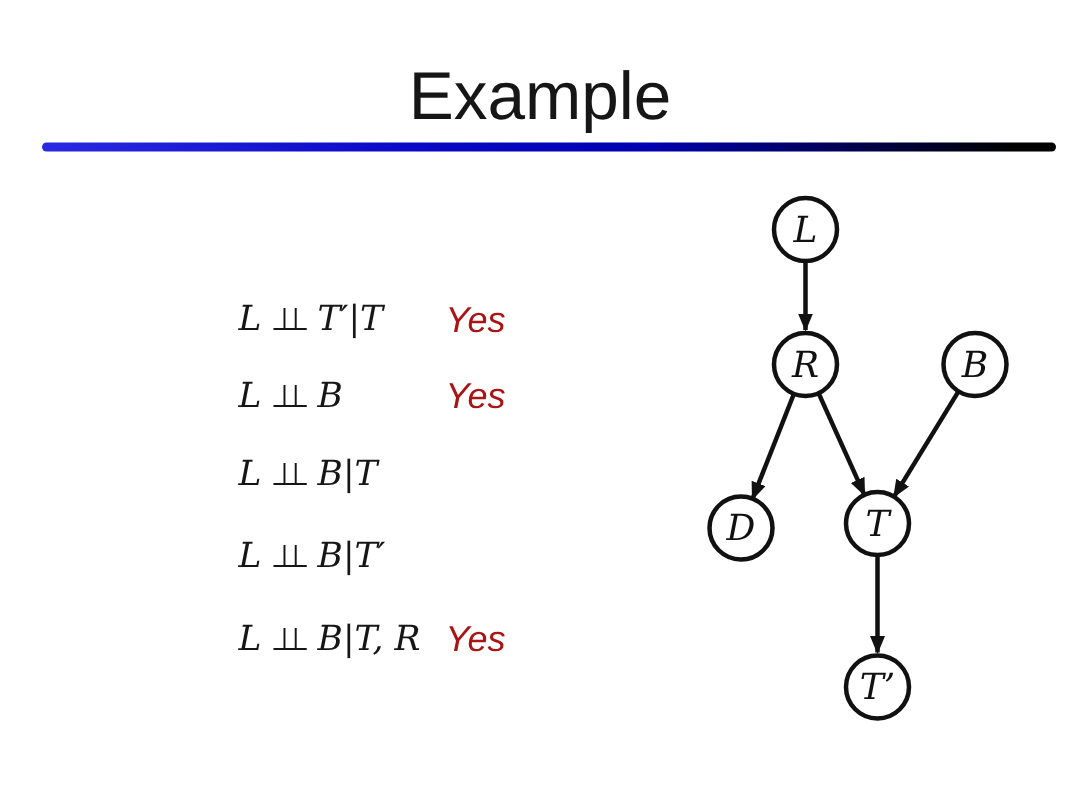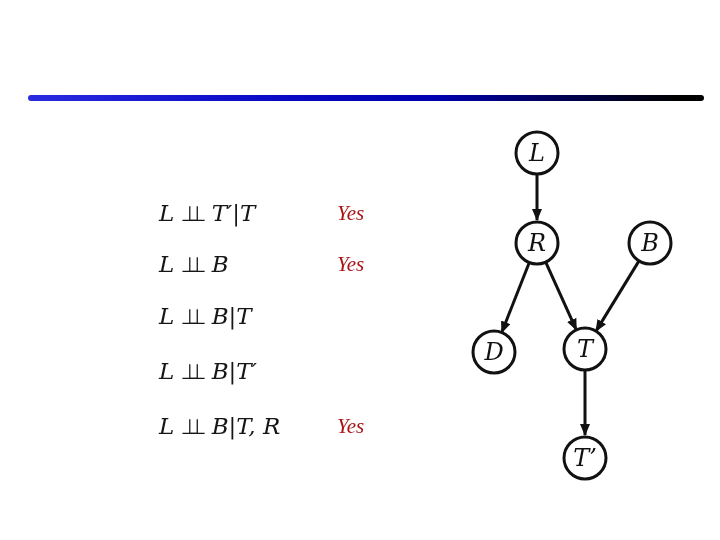--- a/index.html
+++ b/index.html
@@ -60,25 +60,24 @@
     font-family: "DejaVu Sans", sans-serif;
     font-size: 21px;
     margin: 0 0.26em 0 0.30em;
     color: var(--ink, #161616);
   }
   .indep .p2 { margin-left: -0.52em; }
   .answer {
     position: absolute;
     left: 297px;
     white-space: nowrap;
-    font-family: Liberation Serif, serif;
+    font-family: Liberation Sans, sans-serif;
     font-style: italic;
-    font-size: 21px;
+    font-size: 24px;
     color: var(--answer-red, #aa1414);
-    margin-left: 40px;
   }
   .graph {
     position: absolute;
     left: 440px;
     top: 120px;
     width: 280px;
     height: 380px;
   }
   .graph line {
     stroke: #111111;
@@ -96,20 +95,21 @@
     fill: #111111;
     text-anchor: middle;
   }
   .arrowhead-path { fill: #111111; }
 </style>
 </head>
 <body>
 
 <div class="slide">
 
+  <div class="title">Example</div>
   <div class="rule"></div>
 
   <div class="qa-row" style="top:197px">
     <span class="formula"><span>L</span><span class="indep"><span class="p1">⊥</span><span class="p2">⊥</span></span><span>T′|T</span></span>
     <span class="answer">Yes</span>
   </div>
 
   <div class="qa-row" style="top:248px">
     <span class="formula"><span>L</span><span class="indep"><span class="p1">⊥</span><span class="p2">⊥</span></span><span>B</span></span>
     <span class="answer">Yes</span>

